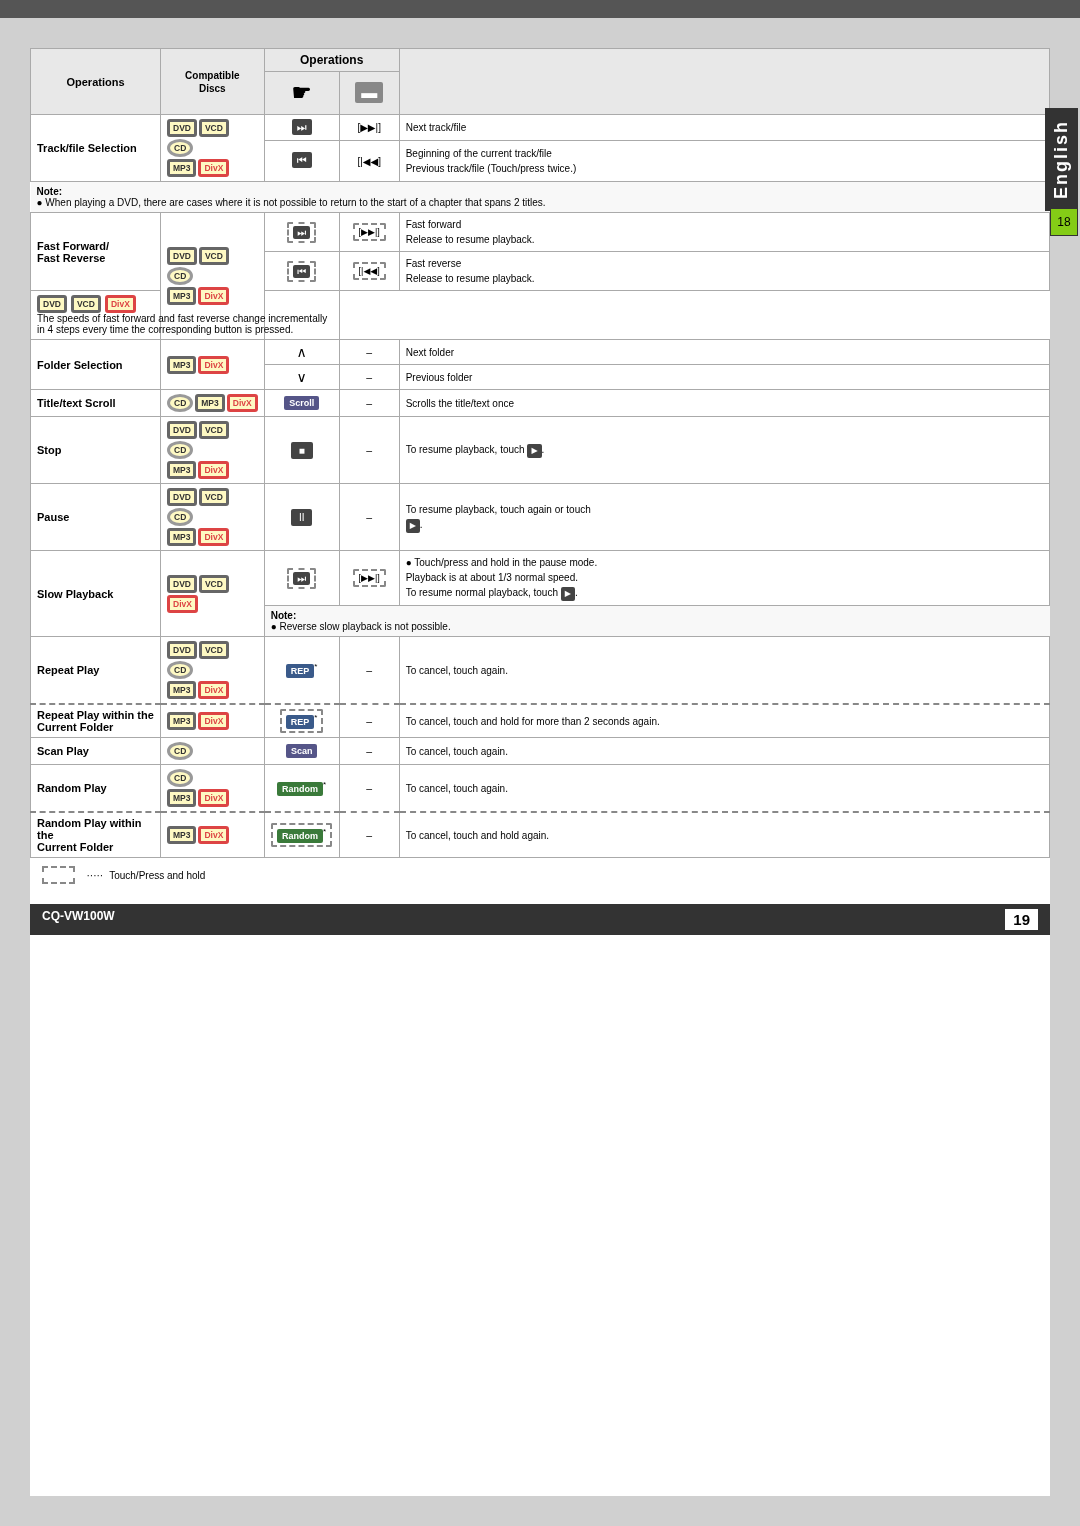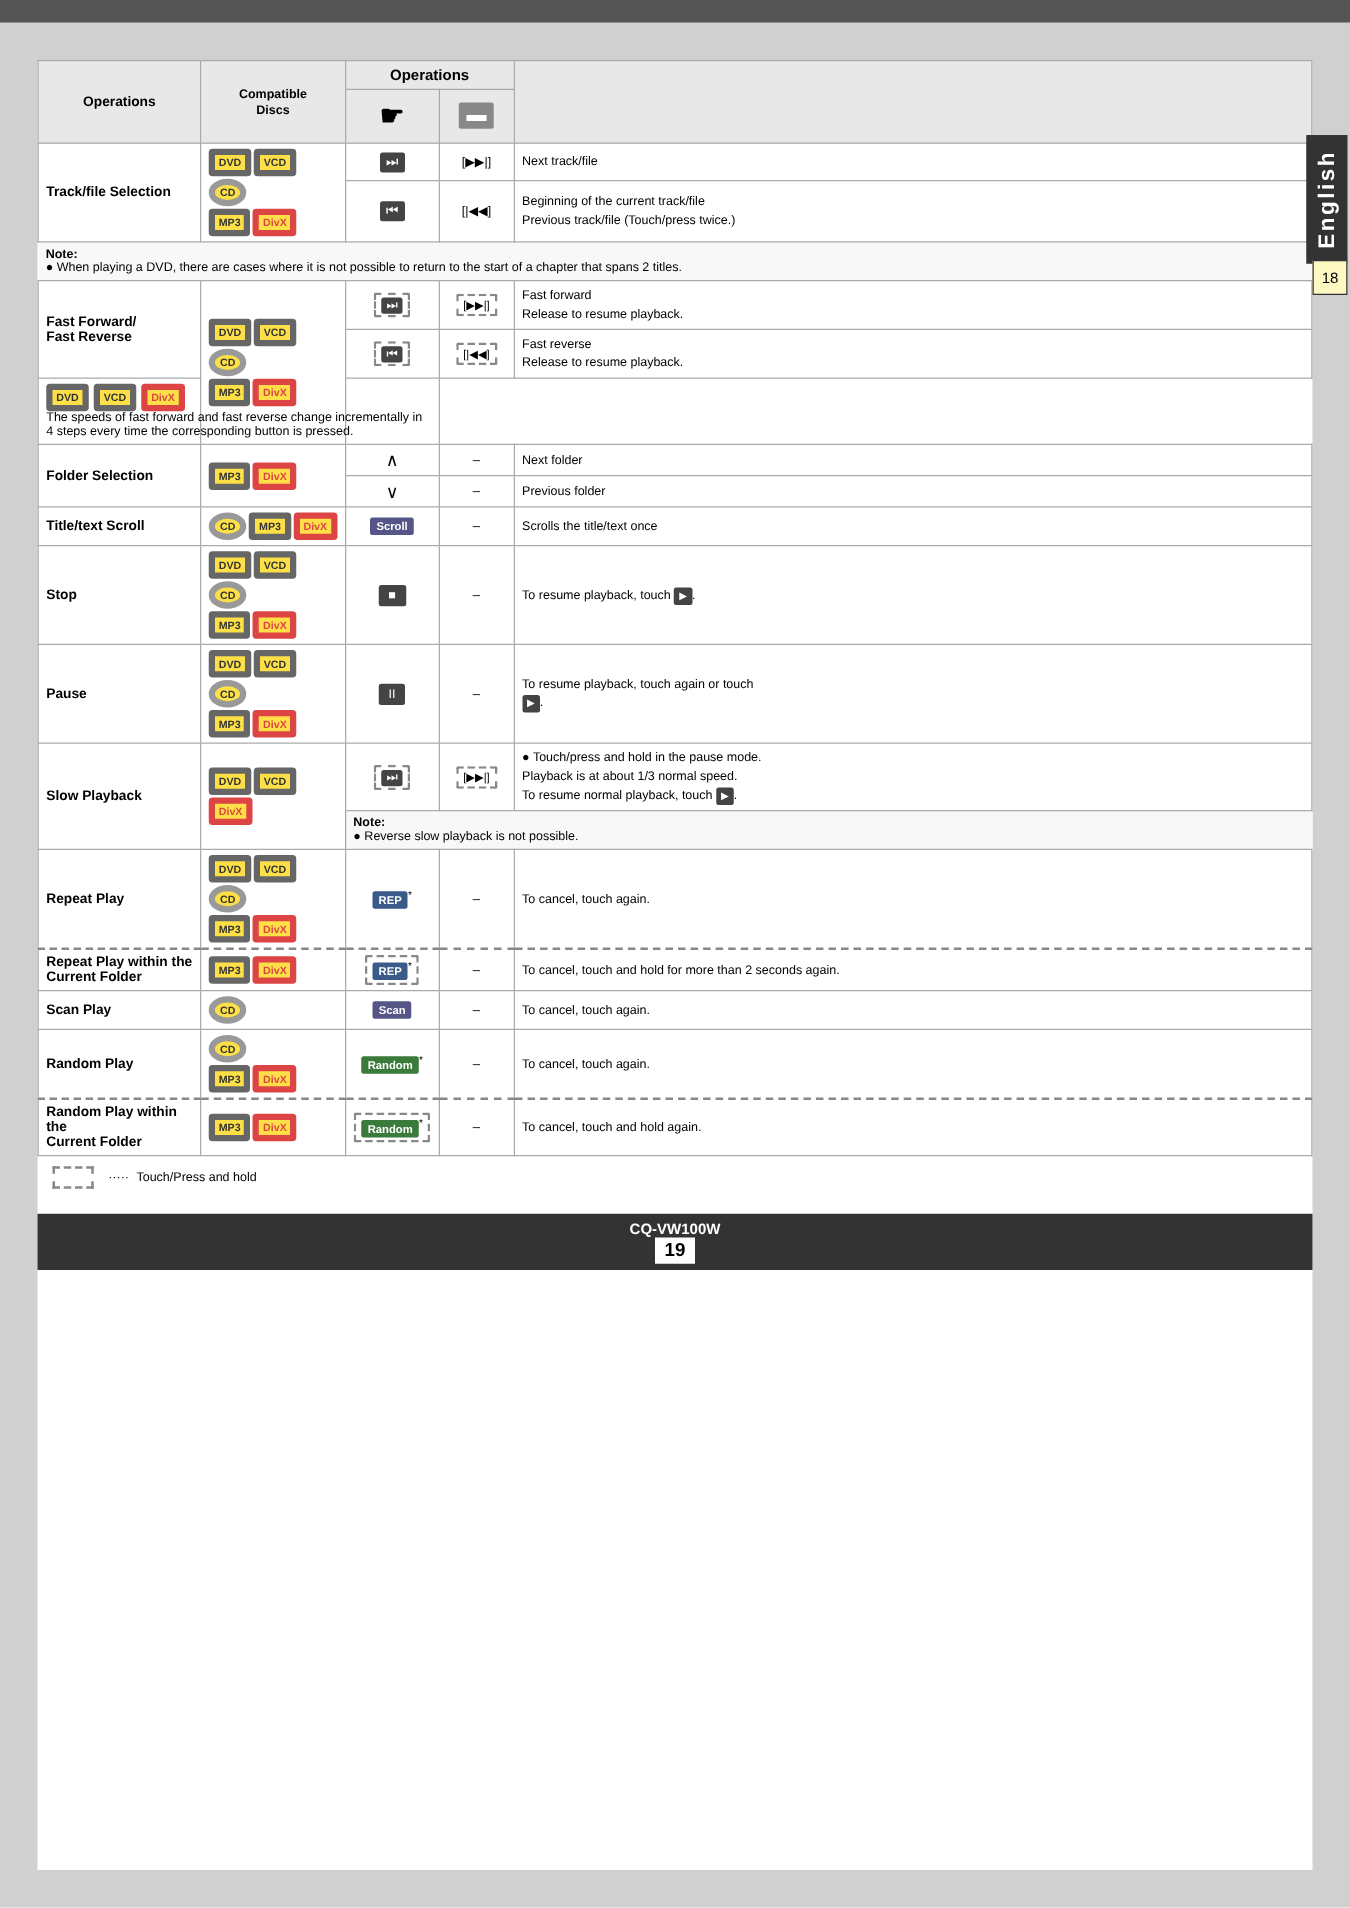--- a/index.html
+++ b/index.html
@@ -30,21 +30,21 @@
       color: white;
       font-size: 18px;
       font-weight: bold;
       padding: 12px 6px;
       letter-spacing: 2px;
     }
     .page-number-box {
       position: absolute;
       right: -28px;
       top: 160px;
-      background: #fef9c3;
+      background: #84cc16;
       border: 1px solid #333;
       width: 28px;
       height: 28px;
       display: flex;
       align-items: center;
       justify-content: center;
       font-size: 12px;
     }
     
     .header-bar {
@@ -94,26 +94,26 @@
       flex-direction: column;
       align-items: flex-start;
       gap: 2px;
     }
     .disc-row {
       display: flex;
       gap: 2px;
       align-items: center;
     }
     .badge {
-      border: 5px solid #701a75;
+      border: 3px solid #701a75;
       border-radius: 3px;
       padding: 1px 3px;
       font-size: 8.5px;
       font-weight: bold;
-      background: #fde047;
+      background: #fef9c3;
     }
     .badge-dvd { color: #333; border-color: #666; }
     .badge-vcd { color: #333; border-color: #666; }
     .badge-cd { color: #333; border-radius: 50%; border-color: #999; padding: 1px 4px; }
     .badge-mp3 { color: #333; border-color: #666; }
     .badge-divx { color: #d44; border-color: #d44; }
     .btn-dark {
       background: #444;
       color: white;
       border-radius: 2px;
@@ -154,27 +154,25 @@
       border: 2px dashed #888;
       display: inline-block;
       padding: 2px 8px;
       font-size: 9px;
       margin-right: 6px;
     }
 
     .bottom-bar {
       display: flex;
       justify-content: space-between;
-      align-items: center;
       background: #333;
       color: white;
       padding: 5px 12px;
       font-size: 11px;
       margin-top: 6px;
-      flex-direction: column;
     }
     .model-name { font-weight: bold; font-size: 12px; }
     .page-num-bottom {
       background: white;
       color: black;
       font-weight: bold;
       padding: 2px 8px;
       font-size: 15px;
     }
 

